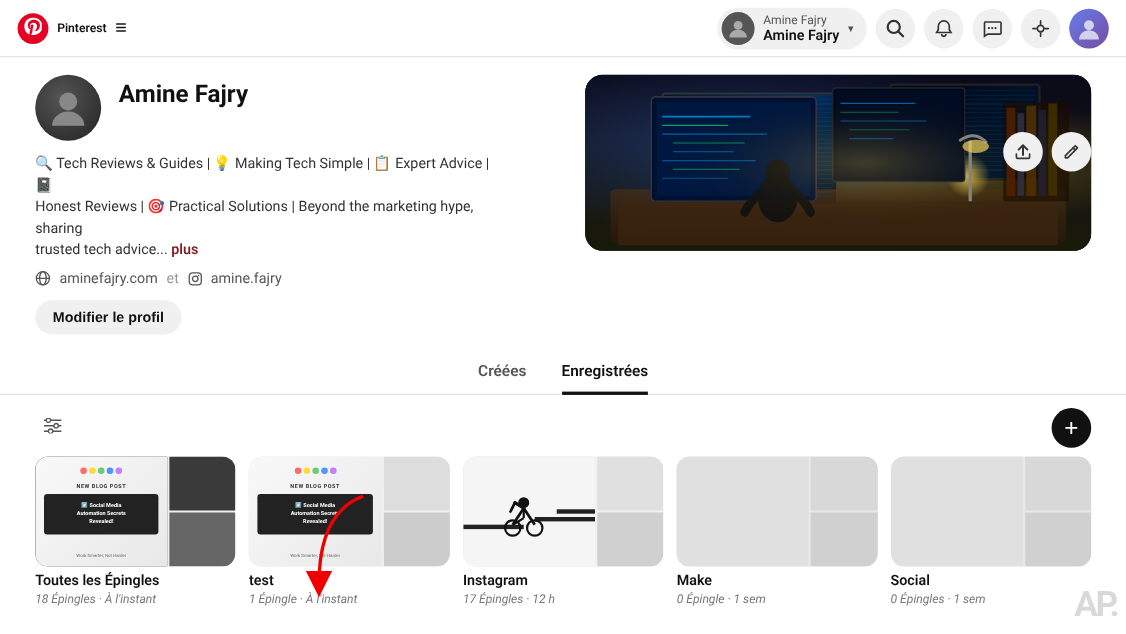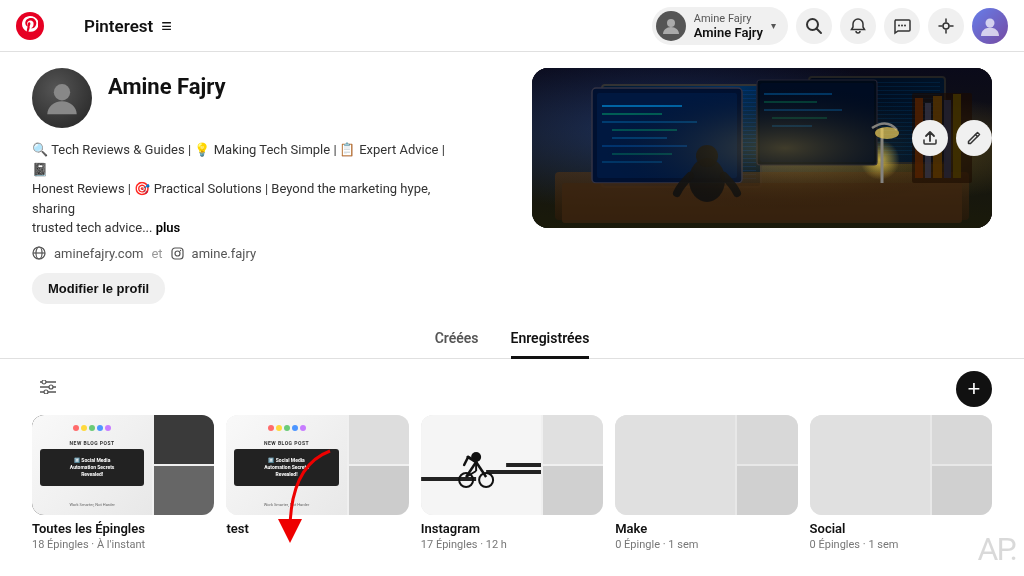--- a/index.html
+++ b/index.html
@@ -35,24 +35,23 @@
       background: #E60023;
       border-radius: 50%;
       display: flex;
       align-items: center;
       justify-content: center;
       color: white;
       font-weight: bold;
       font-size: 16px;
     }
     .nav-brand-text {
-      font-size: 17px;
+      font-size: 11px;
       font-weight: 600;
       color: #111;
-      margin-left: 32px;
     }
     .nav-hamburger {
       font-size: 18px;
       color: #111;
       cursor: pointer;
     }
     .nav-spacer { flex: 1; }
     .nav-right {
       display: flex;
       align-items: center;
@@ -169,21 +168,21 @@
     }
     .profile-bio {
       font-size: 13px;
       color: #333;
       line-height: 1.5;
       max-width: 420px;
       margin-bottom: 8px;
     }
     .profile-bio .plus-link {
       font-weight: 600;
-      color: #000000;
+      color: #7f1d1d;
       cursor: pointer;
     }
     .profile-links {
       display: flex;
       align-items: center;
       gap: 8px;
       font-size: 13px;
       color: #555;
       margin-bottom: 12px;
     }
@@ -438,20 +437,21 @@
     }
     .board-title {
       font-size: 13px;
       font-weight: 600;
       color: #111;
     }
     .board-meta {
       font-size: 11px;
       color: #777;
       margin-top: 2px;
+      font-style: italic;
     }
 
     
     .board-toutes .board-main-img {
       background: linear-gradient(135deg, #1a1a1a 0%, #333 100%);
     }
     .board-toutes .board-side-img:first-child {
       background: #555;
     }
     .board-toutes .board-side-img:last-child {
@@ -476,21 +476,21 @@
       width: 100%;
       height: 100%;
     }
 
     
     .ap-watermark {
       position: absolute;
       bottom: 8px;
       right: 8px;
       font-size: 32px;
-      font-weight: 400;
+      font-weight: 700;
       color: rgba(0,0,0,0.15);
       letter-spacing: -2px;
       margin-top: 15px;
     }
 
     
     .social-media-card {
       width: 100%;
       height: 100%;
       background: linear-gradient(135deg, #f9f9f9 0%, #e8e8e8 100%);
@@ -772,20 +772,21 @@
               <div style="position:absolute;bottom:8px;left:0;right:0;text-align:center;font-size:4px;color:#666;">Work Smarter, Not Harder</div>
             </div>
           </div>
           <div class="board-side-imgs">
             <div class="board-side-img" style="background:#ddd;"></div>
             <div class="board-side-img" style="background:#ccc;"></div>
           </div>
         </div>
       </div>
       <div class="board-title">test</div>
+      <div class="board-meta">1 Épingle · À l'instant</div>
     </div>
 
     <div class="board-card">
       <div class="board-thumb">
         <div class="board-thumb-composite">
           <div class="board-main-img" style="background:#e8e8e8;">
             
             <svg width="100%" height="100%" viewBox="0 0 120 100">
               <rect width="120" height="100" fill="#f5f5f5"></rect>
 

